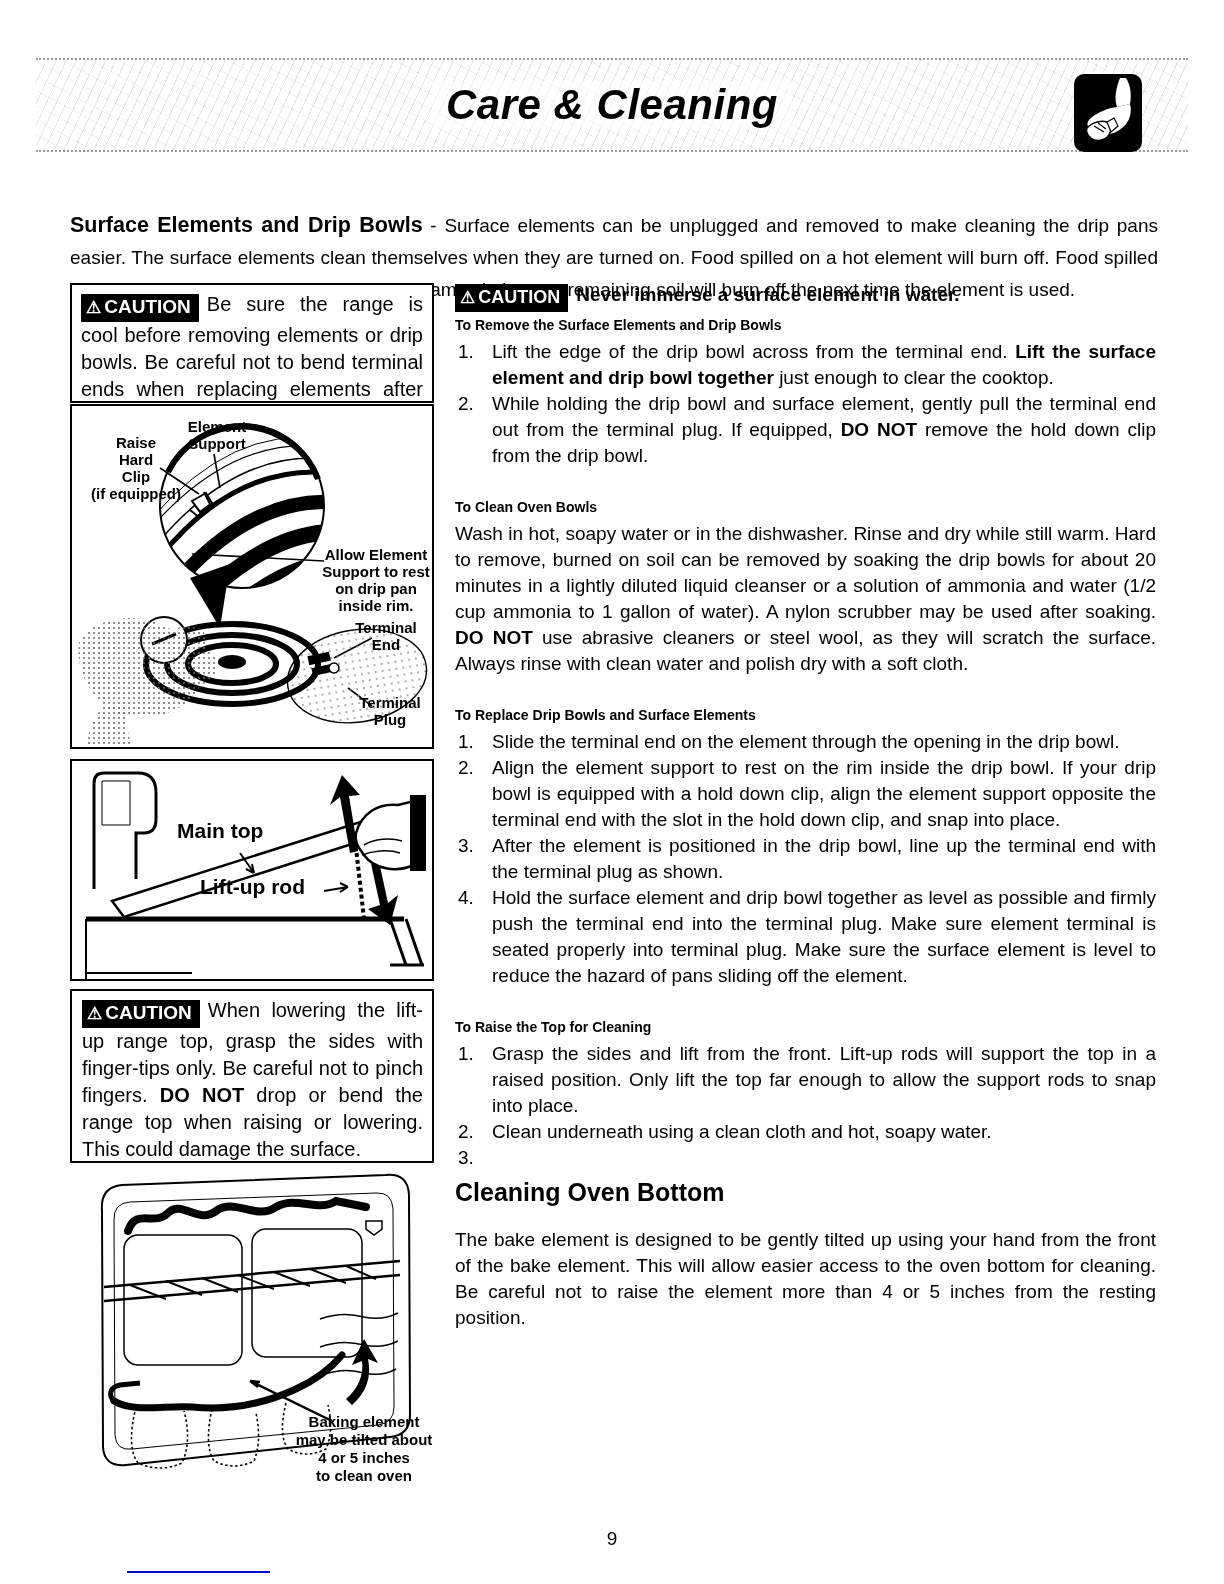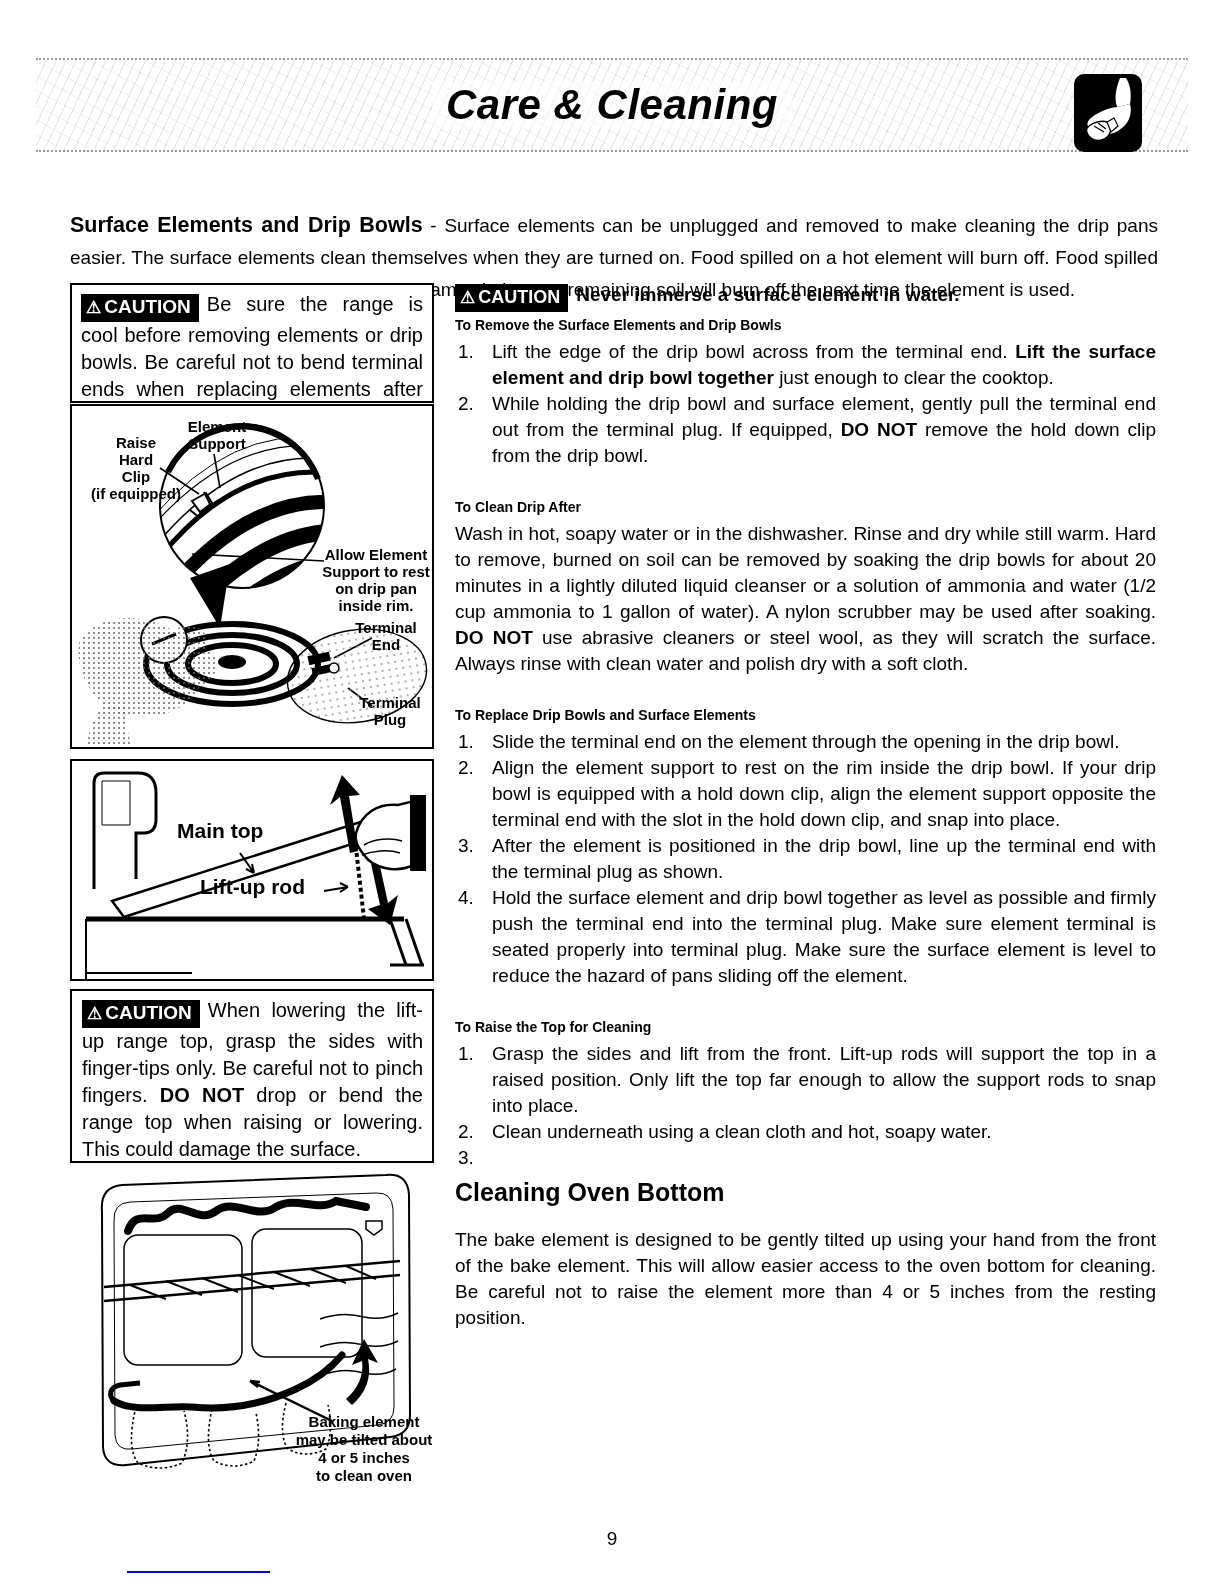--- a/index.html
+++ b/index.html
@@ -258,21 +258,21 @@
     <span class="cbadge"><span class="tri">⚠</span><span>CAUTION</span></span><span class="btext">Never immerse a surface element in water.</span>
   </p>
 
   <h3 class="rhead">To Remove the Surface Elements and Drip Bowls</h3>
   <ol class="olist">
     <li><span class="num">1.</span><span>Lift the edge of the drip bowl across from the terminal end. </span><b class="strong">Lift the surface element and drip bowl together</b><span> just enough to clear the cooktop.</span></li>
     <li><span class="num">2.</span><span>While holding the drip bowl and surface element, gently pull the terminal end out from the terminal plug. If equipped, </span><b class="strong">DO NOT</b><span> remove the hold down clip from the drip bowl.</span></li>
   </ol>
 
   <div class="sect">
-    <h3 class="rhead">To Clean Drip After</h3>
+    <h3 class="rhead">To Clean Oven Bowls</h3>
     <p class="rpar"><span>Wash in hot, soapy water or in the dishwasher. Rinse and dry while still warm. Hard to remove, burned on soil can be removed by soaking the drip bowls for about 20 minutes in a lightly diluted liquid cleanser or a solution of ammonia and water (1/2 cup ammonia to 1 gallon of water). A nylon scrubber may be used after soaking. </span><b class="strong">DO NOT</b><span> use abrasive cleaners or steel wool, as they will scratch the surface. Always rinse with clean water and polish dry with a soft cloth.</span></p>
   </div>
 
   <div class="sect">
     <h3 class="rhead">To Replace Drip Bowls and Surface Elements</h3>
     <ol class="olist">
       <li><span class="num">1.</span><span>Slide the terminal end on the element through the opening in the drip bowl.</span></li>
       <li><span class="num">2.</span><span>Align the element support to rest on the rim inside the drip bowl. If your drip bowl is equipped with a hold down clip, align the element support opposite the terminal end with the slot in the hold down clip, and snap into place.</span></li>
       <li><span class="num">3.</span><span>After the element is positioned in the drip bowl, line up the terminal end with the terminal plug as shown.</span></li>
       <li><span class="num">4.</span><span>Hold the surface element and drip bowl together as level as possible and firmly push the terminal end into the terminal plug. Make sure element terminal is seated properly into terminal plug. Make sure the surface element is level to reduce the hazard of pans sliding off the element.</span></li>

